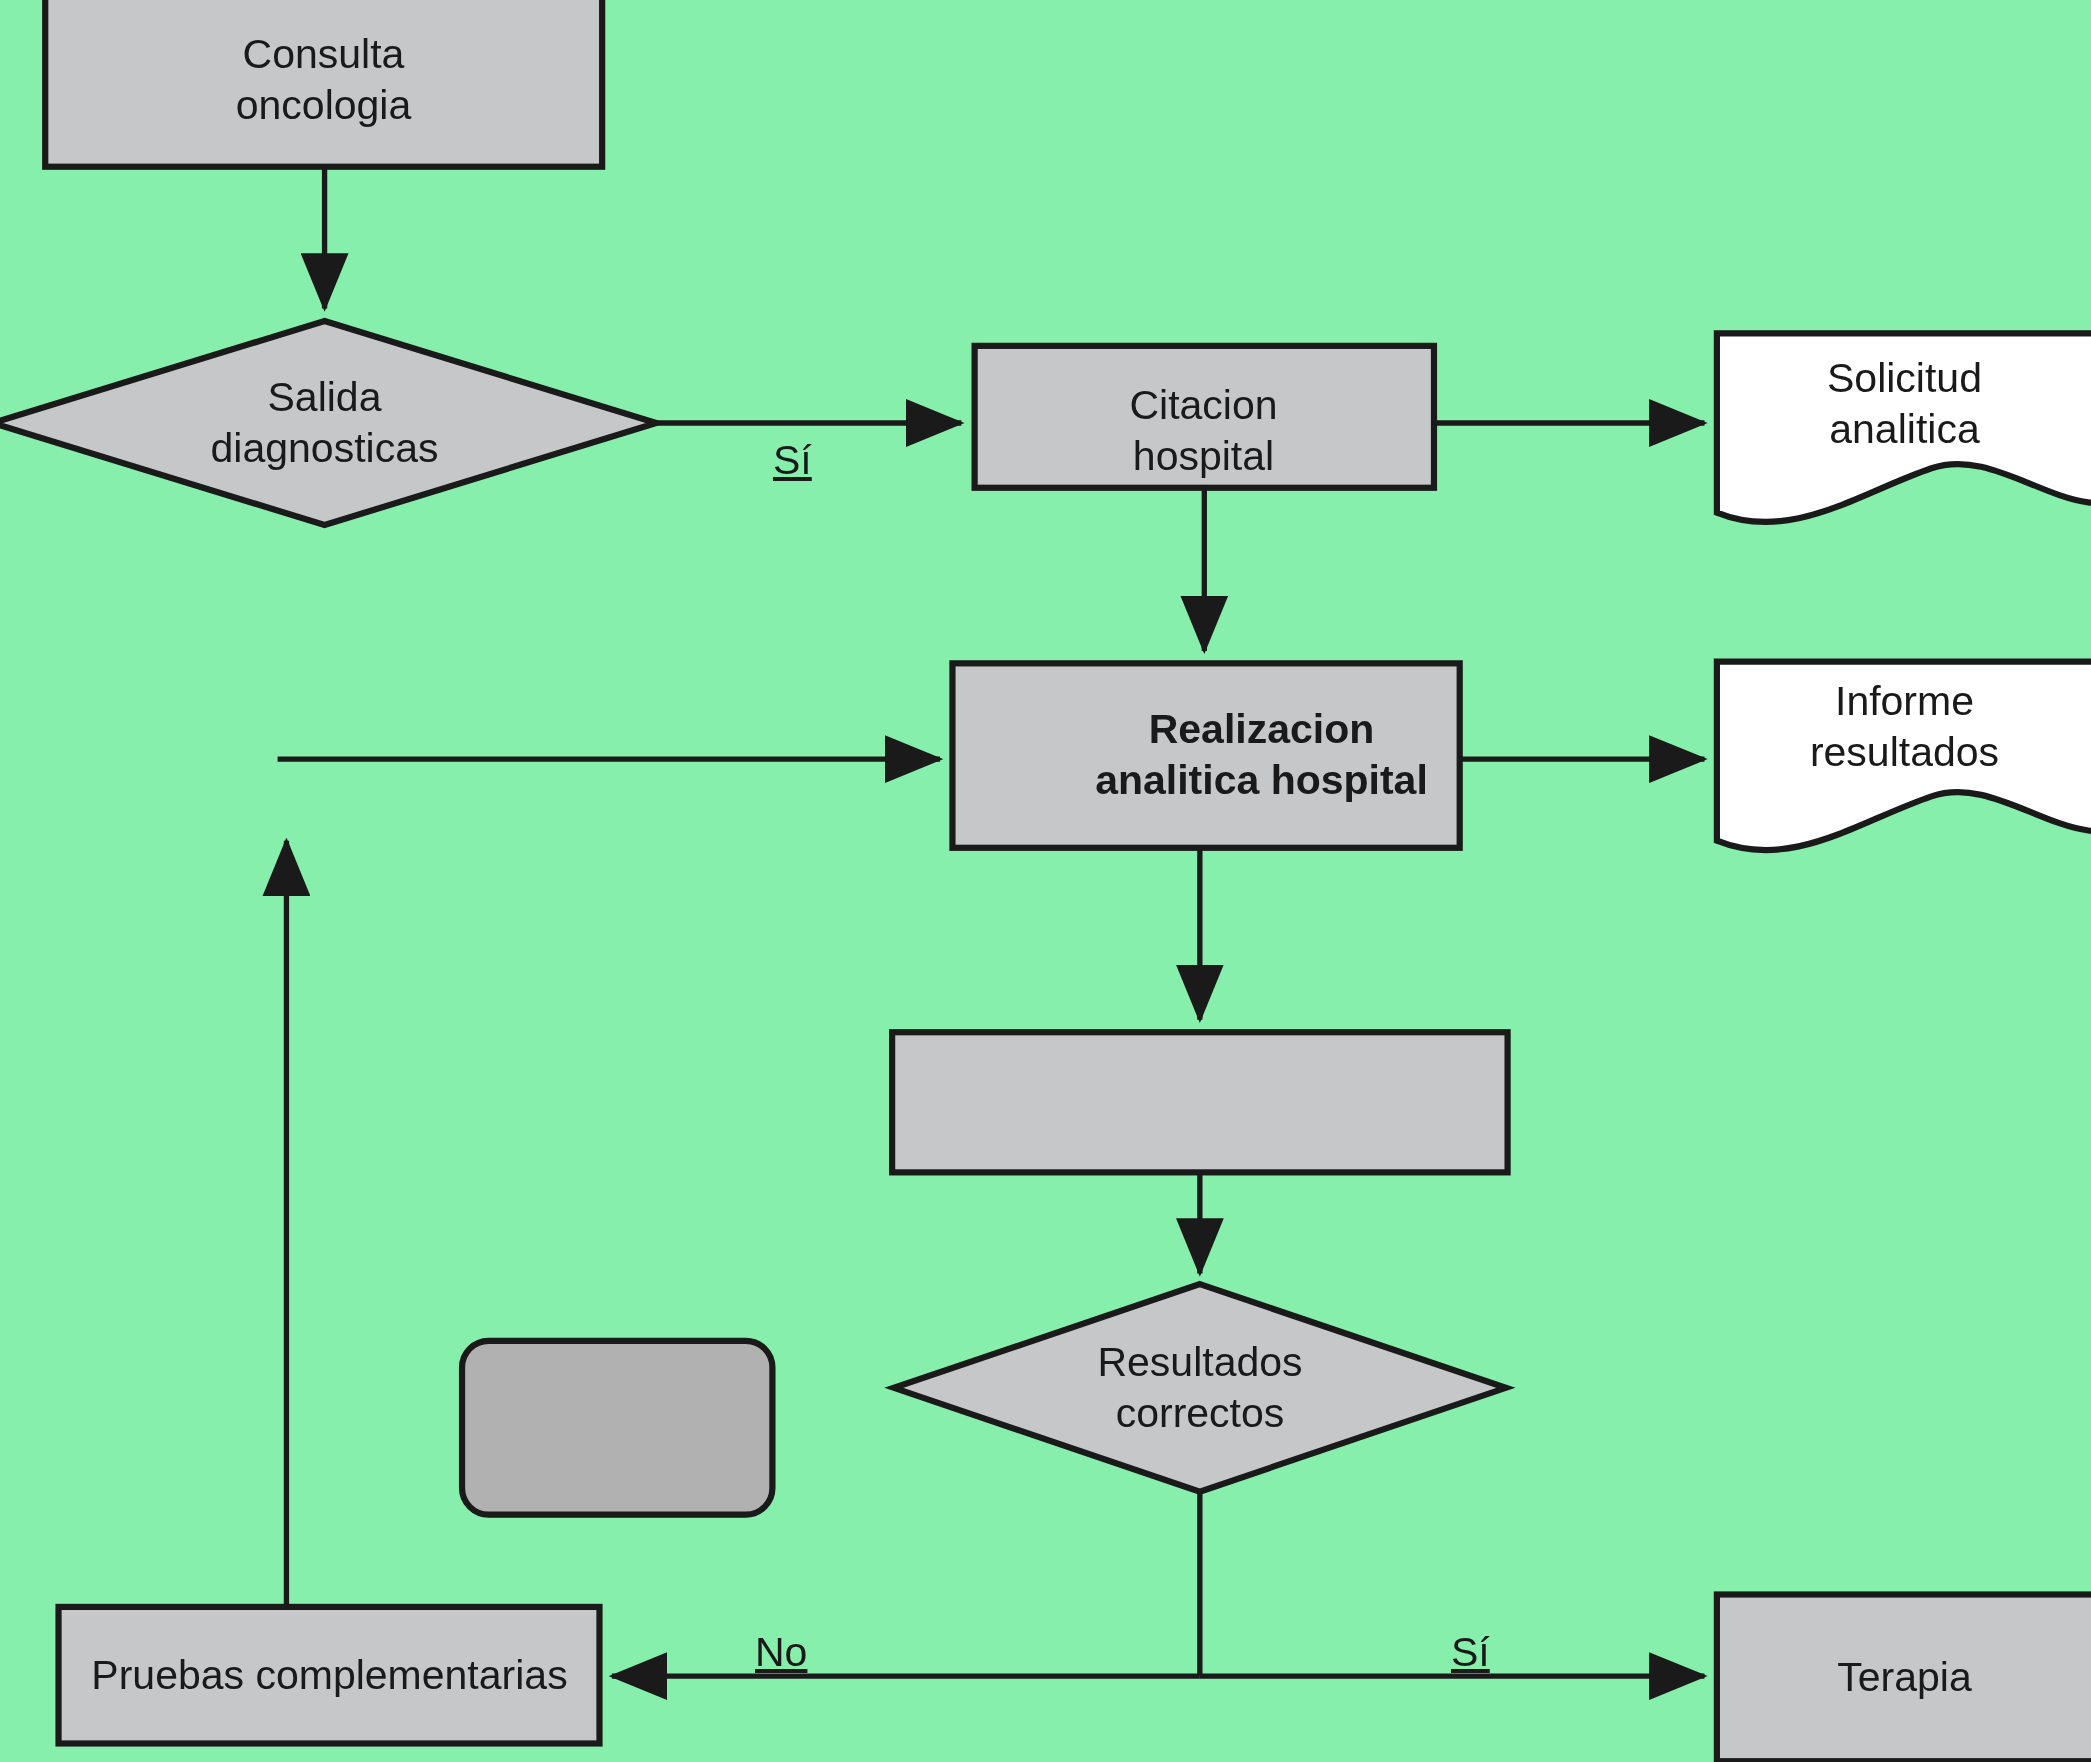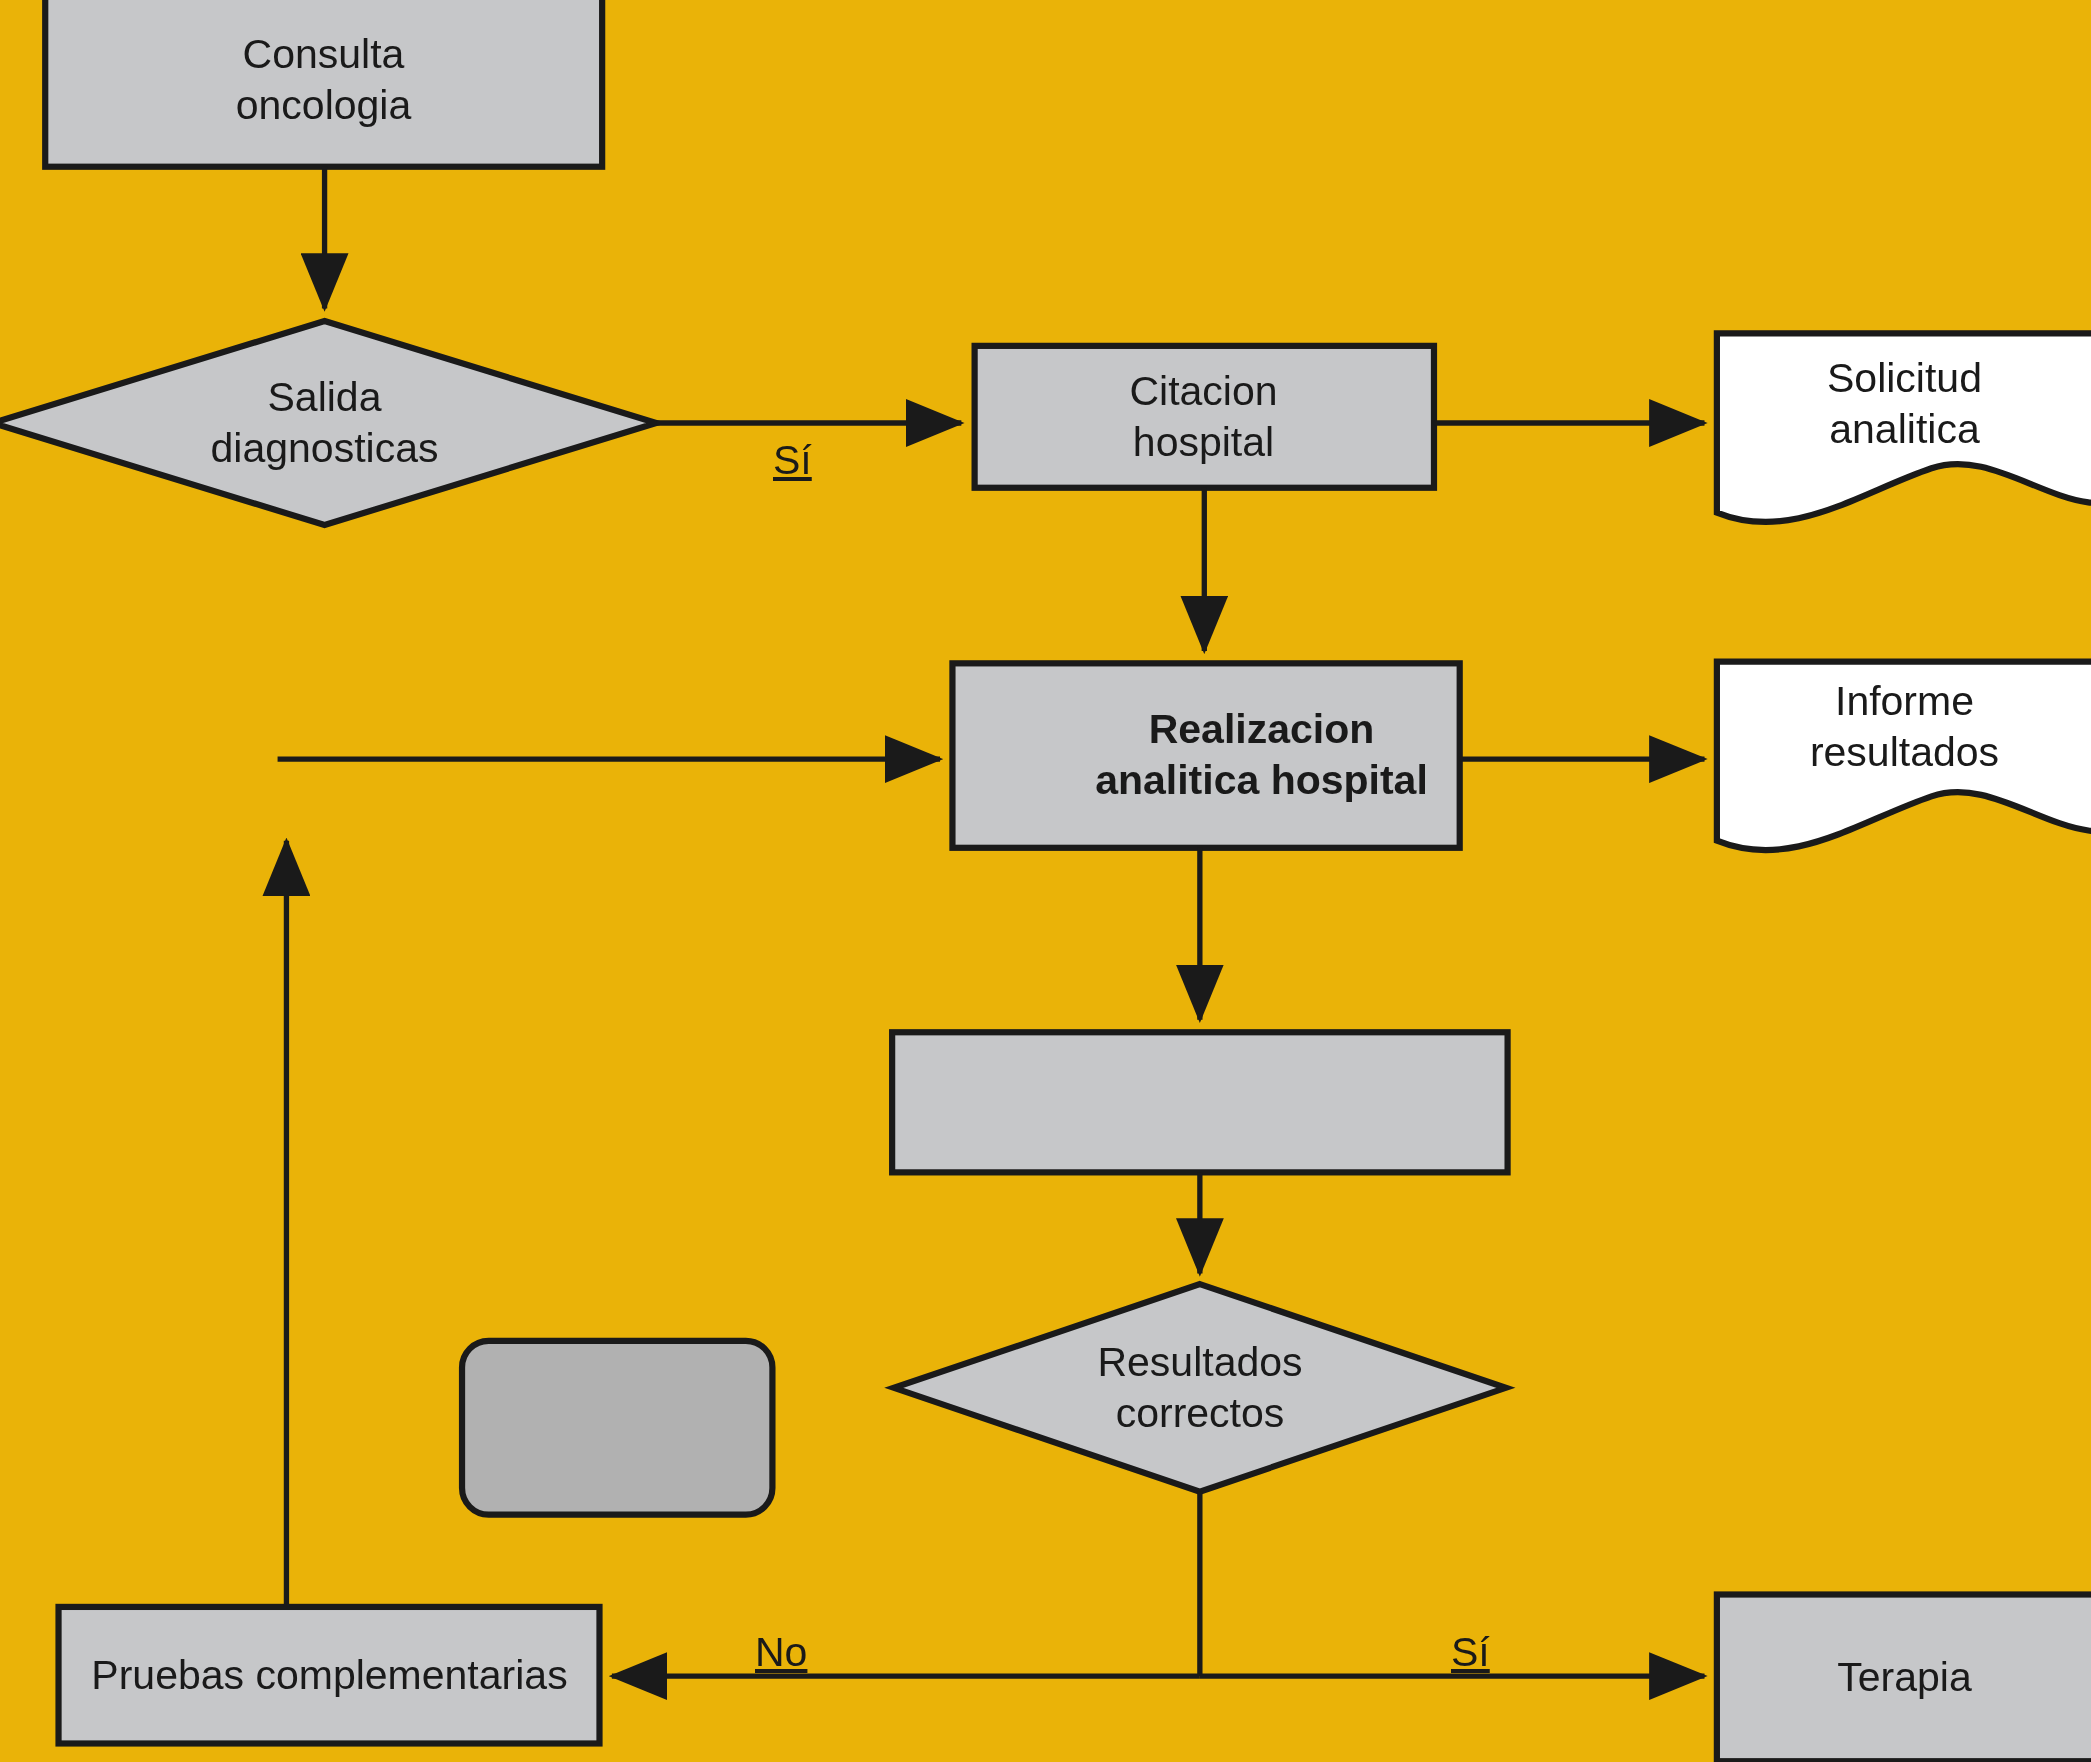--- a/index.html
+++ b/index.html
@@ -7,21 +7,21 @@
     padding: 0;
     background: #ffffff;
   }
   body {
     font-family: "Liberation Sans", sans-serif;
   }
   #canvas {
     position: relative;
     width: 2092px;
     height: 1763px;
-    background: #eab308;
+    background: #86efac;
     overflow: hidden;
   }
   #flow-svg {
     position: absolute;
     left: 0;
     top: 0;
     width: 2092px;
     height: 1763px;
   }
   .node-label {
@@ -112,21 +112,21 @@
     <line x1="1353" y1="1890" x2="1922" y2="1890" stroke="#1a1a1a" stroke-width="6" marker-end="url(#arrowhead)"></line>
 
   </svg>
 
   <div class="node-label" style="left:45px; top:-7px; width:557px; height:174px;">Consulta
 oncologia</div>
 
   <div class="node-label" style="left:156px; top:345px; width:337px; height:156px;">Salida
 diagnosticas</div>
 
-  <div class="node-label" style="left:974px; top:346px; width:459px; height:142px;">Citacion
+  <div class="node-label" style="left:974px; top:360px; width:459px; height:142px;">Citacion
 hospital</div>
 
   <div class="node-label" style="left:1717px; top:342px; width:375px; height:124px;">Solicitud
 analitica</div>
 
   <div class="node-label" style="left:1008px; top:663px; width:507px; height:184px;font-weight:bold;">Realizacion
 analitica hospital</div>
 
   <div class="node-label" style="left:1717px; top:665px; width:375px; height:124px;">Informe
 resultados</div>

